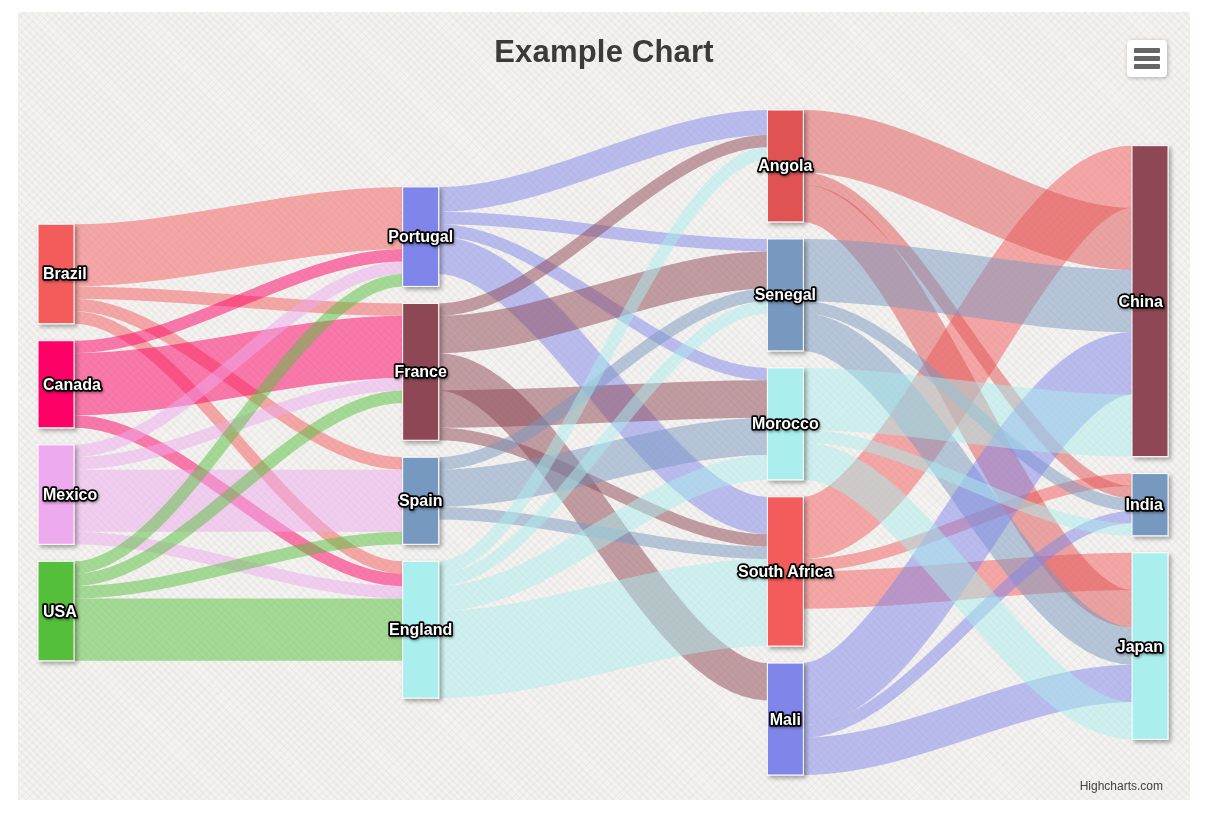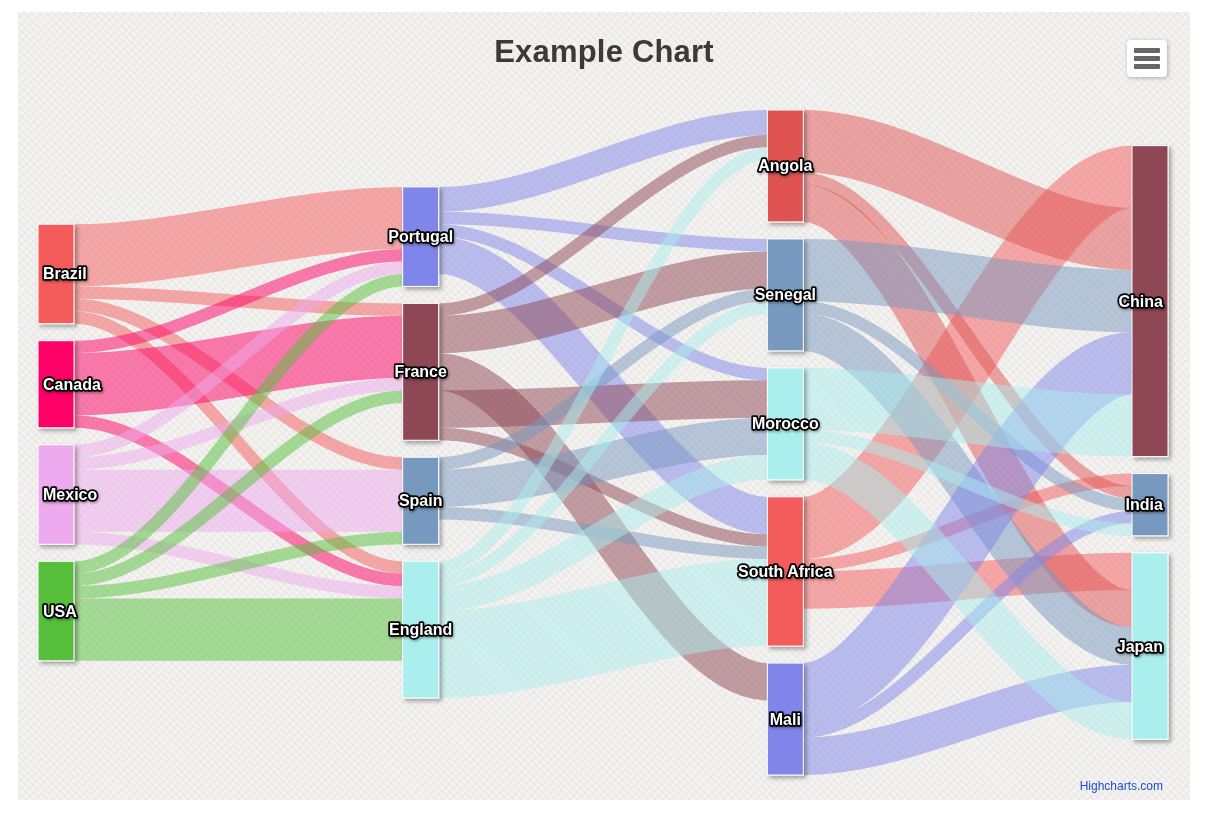--- a/index.html
+++ b/index.html
@@ -23,21 +23,21 @@
   .menu-btn {
     position: absolute; left: 1127px; top: 40px; width: 40px; height: 37px;
     background: #ffffff; border: none; border-radius: 4px; cursor: pointer;
     box-shadow: 1px 1px 4px rgba(0,0,0,0.28);
     display: flex; flex-direction: column; justify-content: center; align-items: center;
     gap: 3px; padding: 0;
   }
   .menu-bar { width: 26px; height: 5px; background: #666666; border-radius: 1px; }
   .credits {
     position: absolute; top: 779px; right: 45px;
-    font-size: 12px; color: #1d4ed8; cursor: pointer;
+    font-size: 12px; color: #404040; cursor: pointer;
   }
   .node-label {
     font-family: "Liberation Sans", sans-serif;
     font-size: 16px; font-weight: bold;
     fill: #ffffff; stroke: #000000; stroke-width: 3.5px;
     paint-order: stroke; stroke-linejoin: round;
   }
 </style>
 </head>
 <body>

